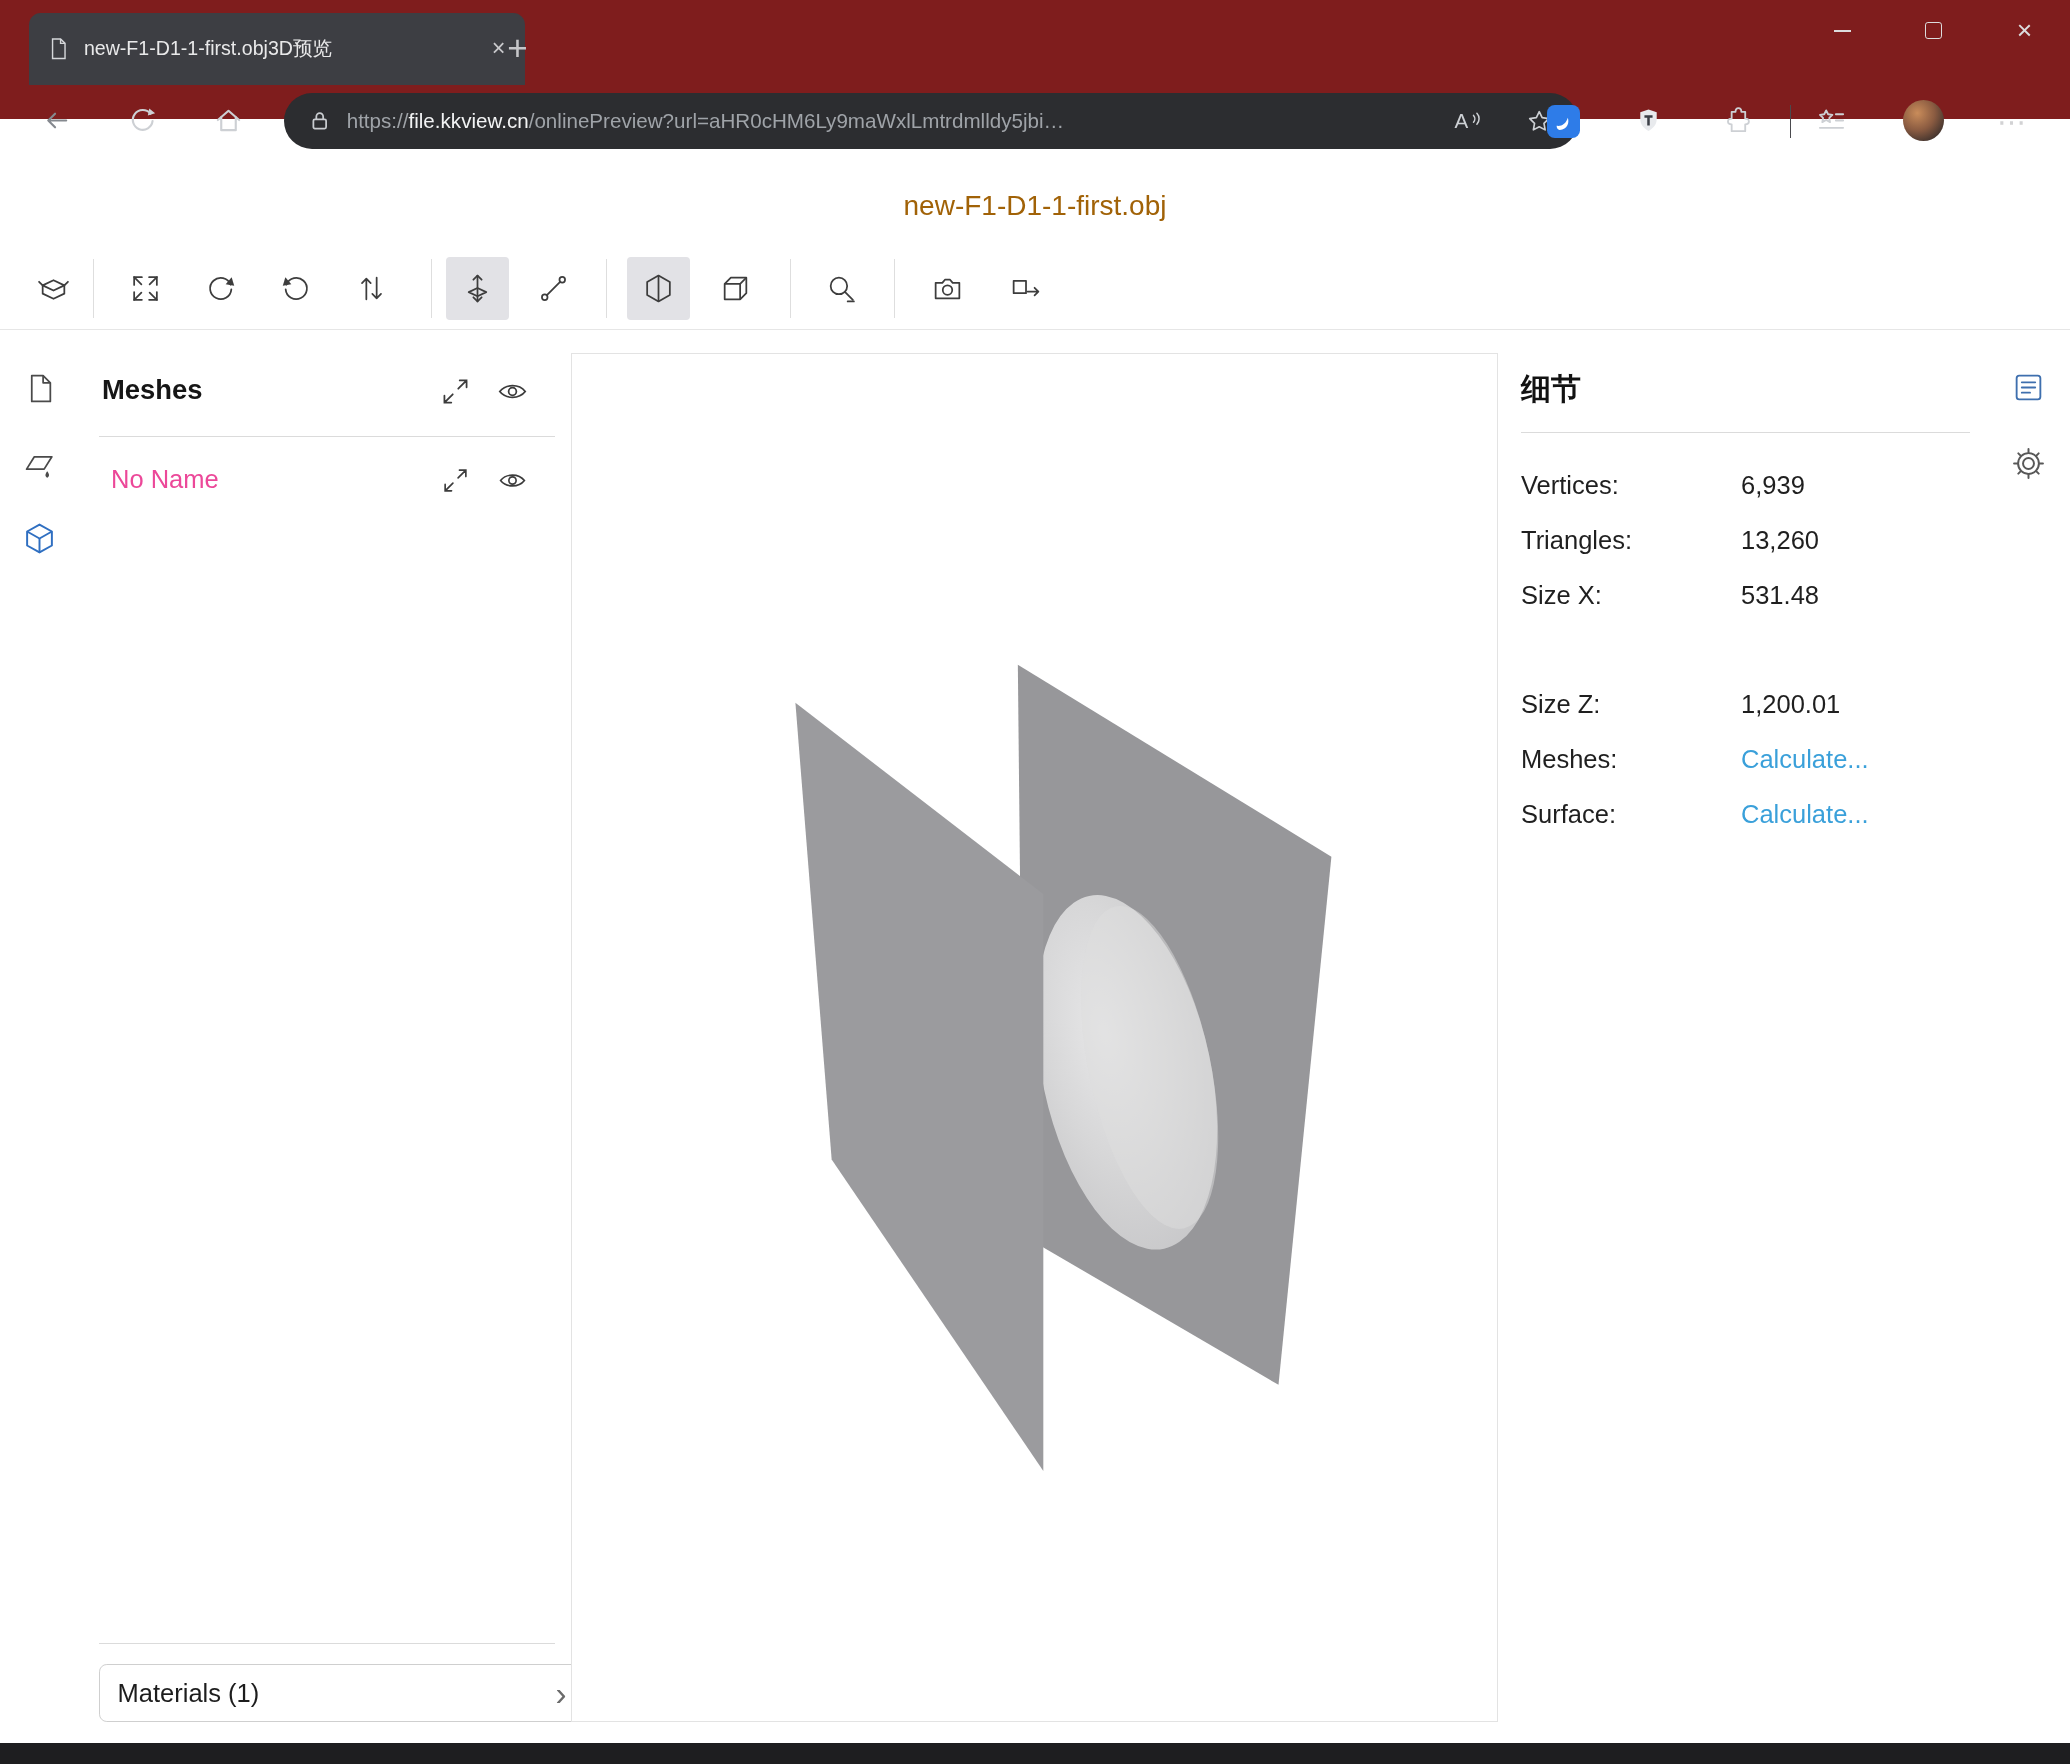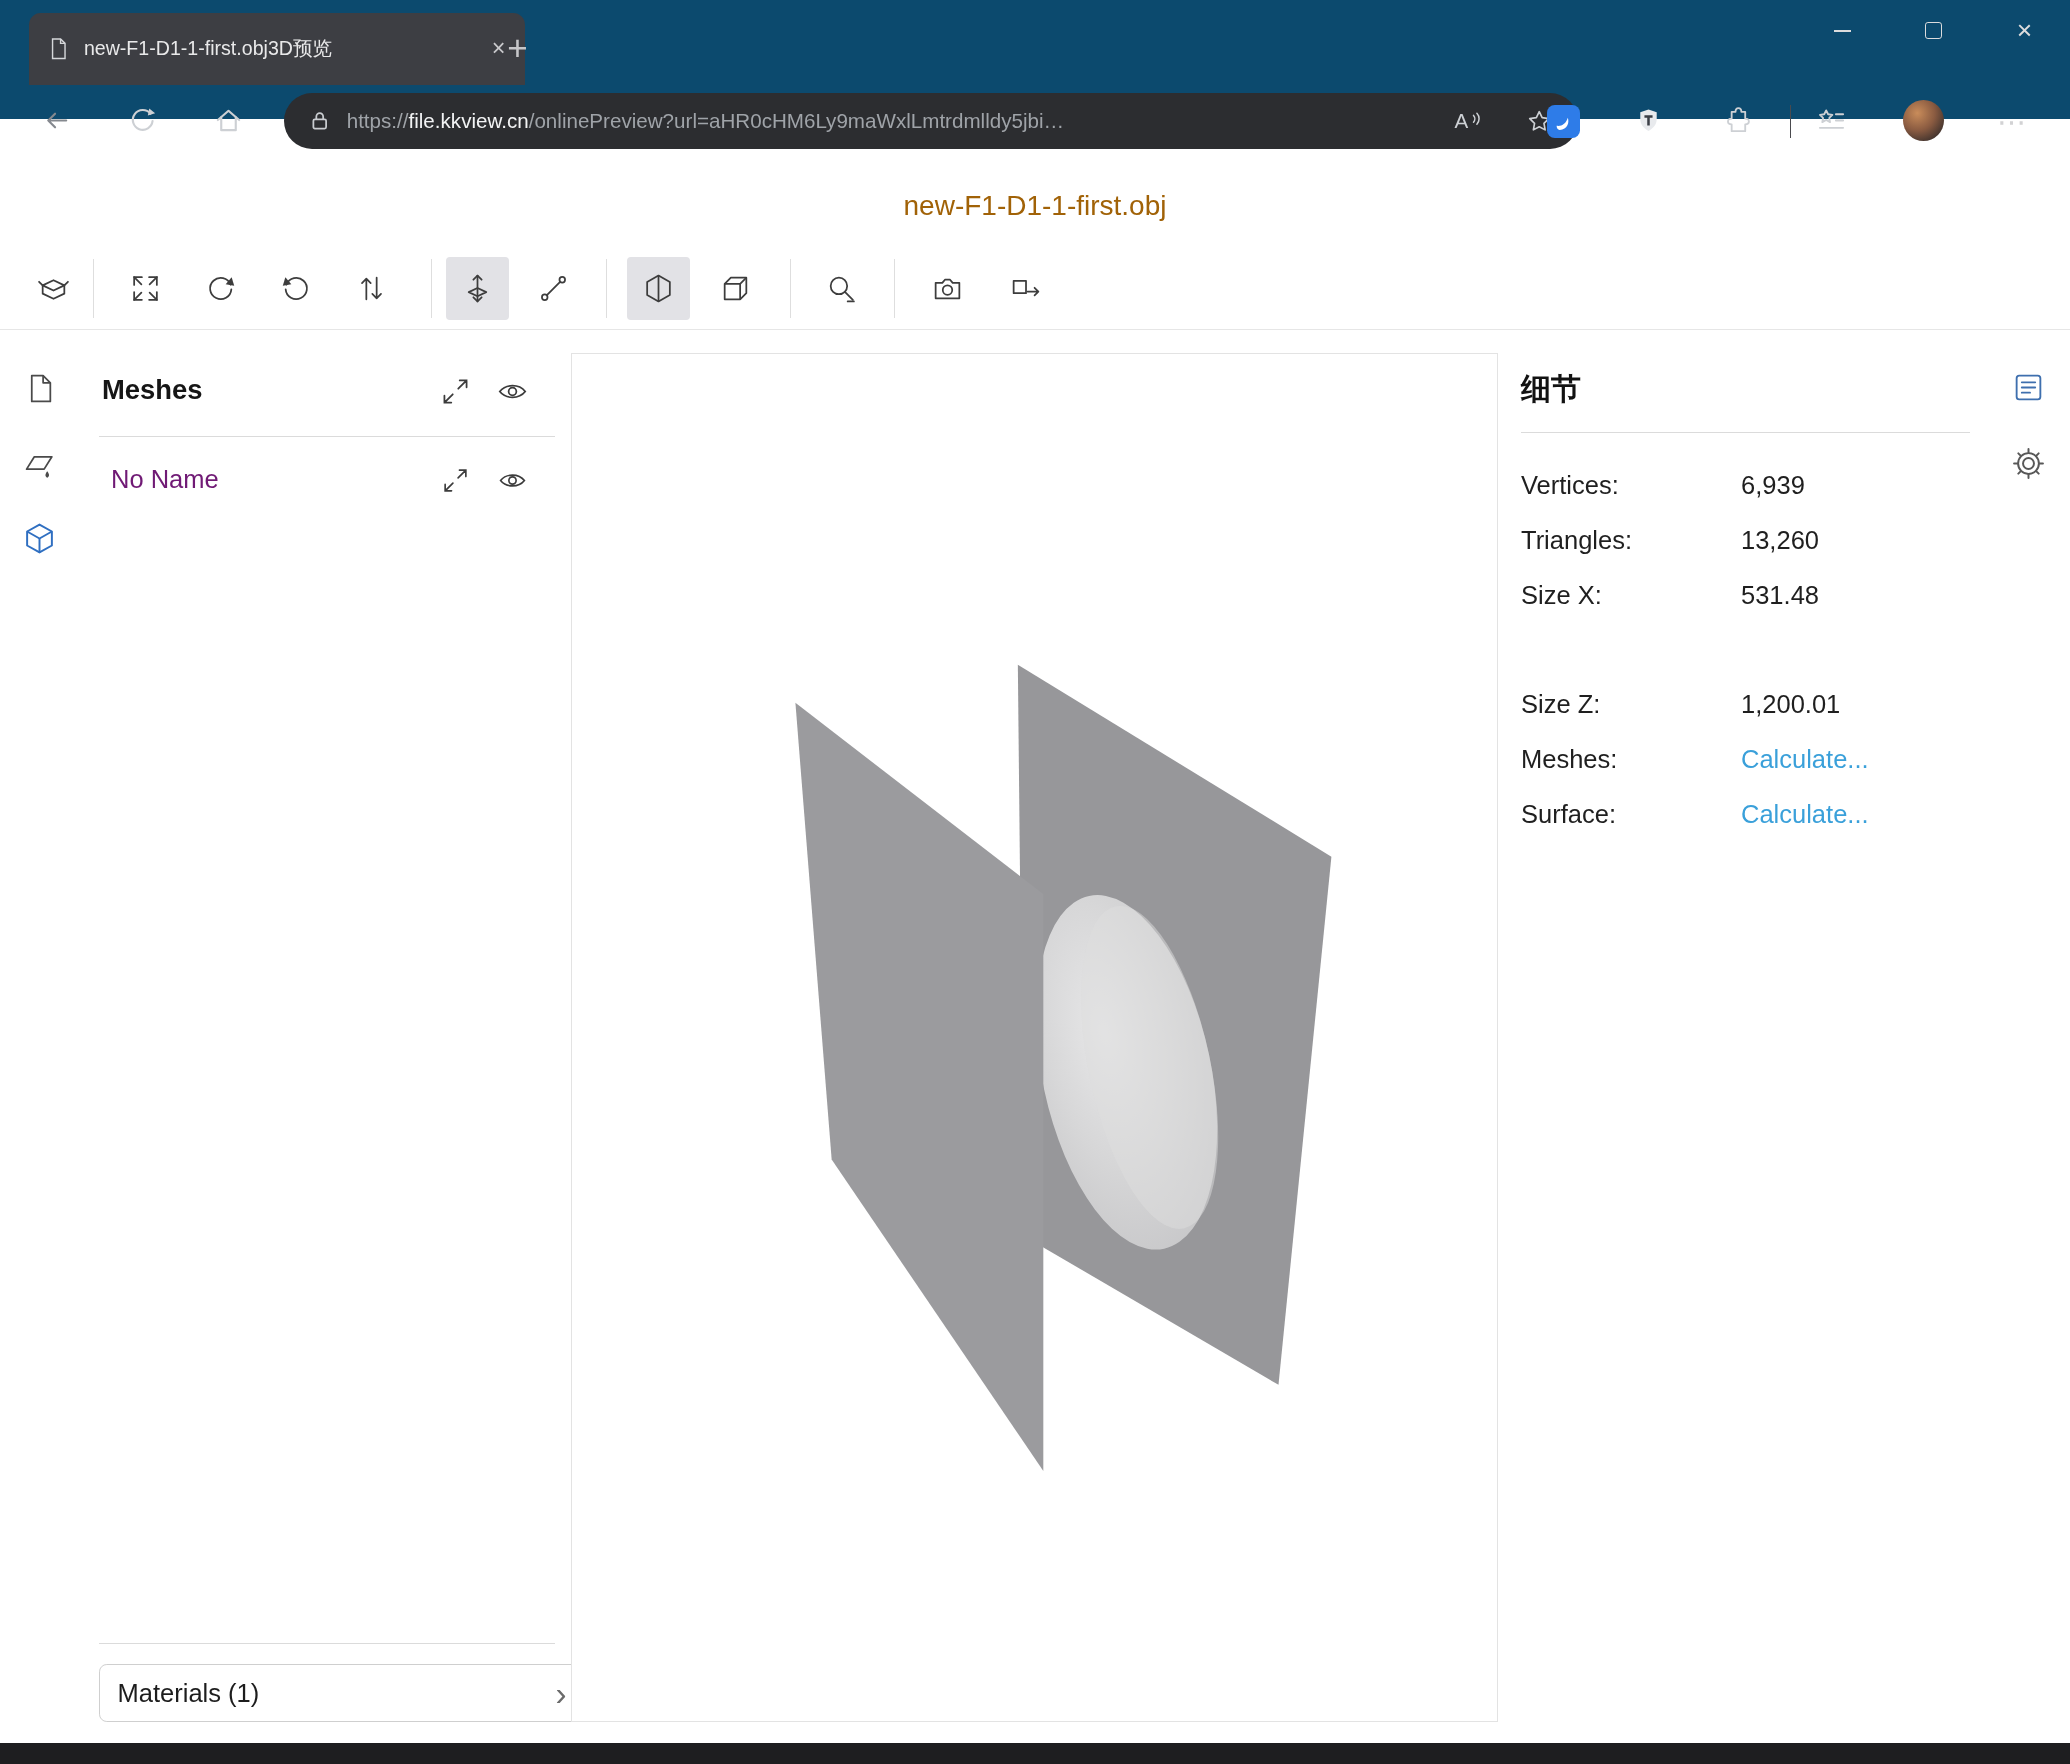--- a/index.html
+++ b/index.html
@@ -1,20 +1,20 @@
 <!DOCTYPE html>
 <html><head>
 <meta charset="utf-8">
 <style>
   html,body{margin:0;padding:0}
   body{width:2070px;height:1764px;font-family:"Liberation Sans",sans-serif;background:#fff;overflow:hidden}
   #app{position:relative;width:2070px;height:1764px;background:#fff}
 
   
-  .chrome{position:absolute;left:0;top:0;width:2070px;height:119px;background:#0c4a6e}
+  .chrome{position:absolute;left:0;top:0;width:2070px;height:119px;background:#7f1d1d}
   .tab{position:absolute;left:29px;top:12.7px;width:457px;height:72px;background:#3d3e43;
        border-radius:11.8px 11.8px 0 0;display:flex;align-items:center;gap:15.7px;padding:0 19.6px;color:#e9e9ea}
   .tab-title{font-size:19.6px;flex:1;white-space:nowrap;overflow:hidden}
   .tab-close{font-size:23.5px;color:#c9c9cc}
   .newtab{position:absolute;left:495px;top:25.5px;width:45px;height:45px;display:flex;align-items:center;
           justify-content:center;font-size:35px;font-weight:300;color:#c6c6c9}
   .win-controls{position:absolute;right:0;top:0;height:61px;display:flex}
   .win-btn{width:91px;height:61px;display:flex;align-items:center;justify-content:center;color:#dcdcdd}
   .glyph-min{width:16.7px;height:2px;background:#dcdcdd}
   .glyph-max{width:14.7px;height:14.7px;border:1.6px solid #dcdcdd;border-radius:2.9px}
@@ -38,21 +38,21 @@
   
   .page-title{position:absolute;top:190px;left:0;width:2070px;text-align:center;font-size:28px;color:#a16207}
   .toolbar{position:absolute;top:247px;left:0;width:2070px;height:82px;border-bottom:1px solid #e6e6e6}
   .tbtn{position:absolute;top:9.8px;width:63px;height:63px;display:flex;align-items:center;justify-content:center;border-radius:3.9px}
   .tbtn.sel{background:#e2e2e6}
   .tsep{position:absolute;top:11.8px;width:1px;height:59px;background:#dedede}
 
   .rail-btn{position:absolute;left:21.6px;width:35px;height:35px;display:flex;align-items:center;justify-content:center}
 
   .panel-label{position:absolute;font-size:27.4px;font-weight:700;color:#161616}
-  .mesh-item-label{position:absolute;font-size:25.5px;color:#701a75}
+  .mesh-item-label{position:absolute;font-size:25.5px;color:#ec4899}
   .p-icon{position:absolute;width:33px;height:33px;display:flex;align-items:center;justify-content:center}
   .divider{position:absolute;height:1px;background:#dbdbdb}
   .materials-btn{position:absolute;left:99px;top:1664px;width:449px;height:56px;border:1px solid #cfcfcf;
                  border-radius:7.8px;display:flex;align-items:center;padding:0 15.7px 0 17.6px;font-size:25.5px;color:#1d1d1d;background:#fff}
   .materials-chevron{margin-left:auto;font-size:33px;color:#6b6b6b;line-height:1}
 
   .viewport{position:absolute;left:571px;top:353px;width:925px;height:1367px;border:1px solid #e3e3e3;background:#fff}
   .viewport svg{display:block}
 
   .details-header{position:absolute;left:1521px;top:369px;font-size:30px;font-weight:700;color:#121212}

